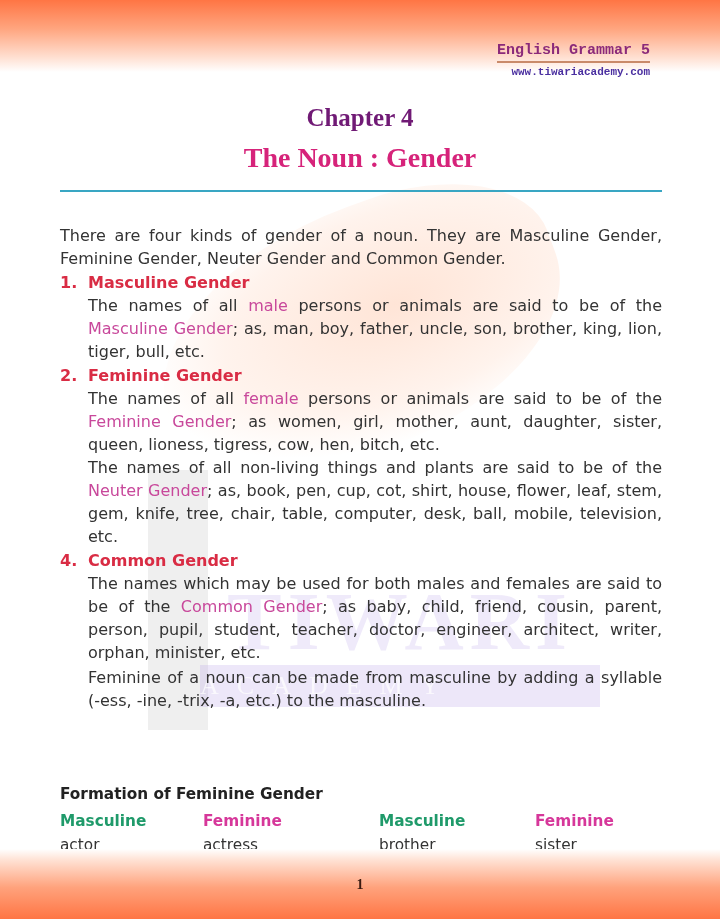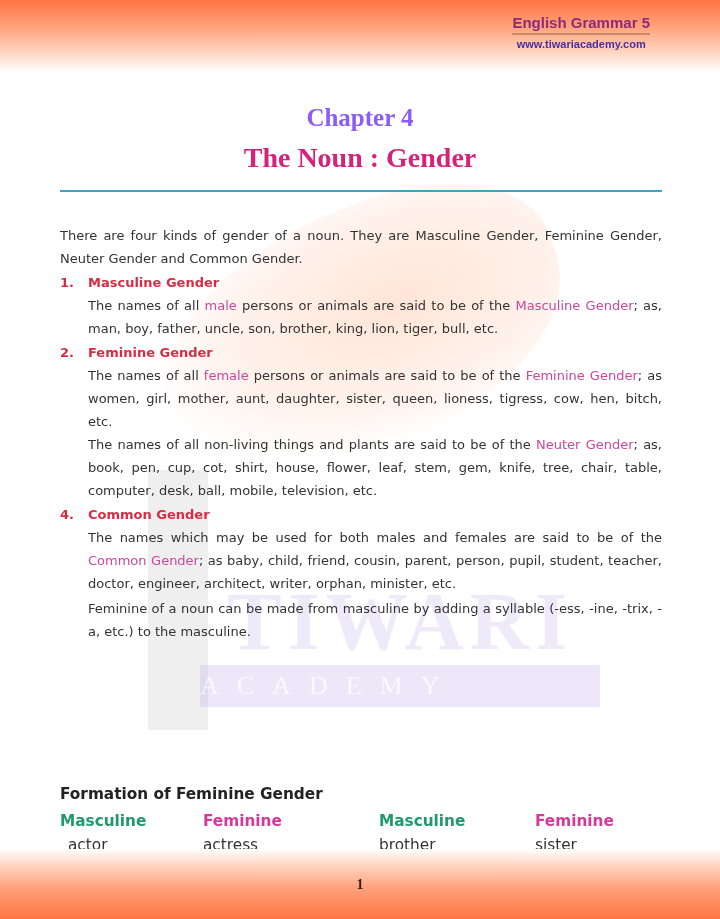--- a/index.html
+++ b/index.html
@@ -11,22 +11,22 @@
   }
   .top-band {
     position:absolute; left:0; top:0; width:720px; height:72px;
     background:linear-gradient(to bottom, #ff7544 0%, #ffa57f 40%, #ffe0d2 80%, #ffffff 100%);
   }
   .bottom-band {
     position:absolute; left:0; bottom:0; width:720px; height:70px;
     background:linear-gradient(to top, #ff7544 0%, #ffa27c 45%, #ffe3d6 85%, #ffffff 100%);
   }
   .header-brand {
-    position:absolute; right:70px; top:14px; text-align:center;
-    font-family:Liberation Sans, sans-serif;
+    position:absolute; right:70px; top:42px; text-align:right;
+    font-family:Liberation Mono, monospace;
   }
   .brand-title { font-size:15px; font-weight:bold; color:#8b2a7a; }
   .brand-rule { height:2px; background:#c98a6a; margin:2px 0 3px; }
   .brand-url { font-size:11px; font-weight:bold; color:#4a2fa0; }
 
   .watermark { position:absolute; pointer-events:none; }
   .wm-leaf {
     left:150px; top:210px; width:420px; height:240px;
     background:radial-gradient(ellipse at 60% 45%, rgba(255,160,110,0.28) 0%, rgba(255,180,140,0.16) 50%, rgba(255,255,255,0) 72%);
     border-radius:60% 40% 55% 45%;
@@ -43,31 +43,31 @@
   }
   .wm-sub {
     left:200px; top:665px; width:400px; height:42px;
     background:rgba(190,170,235,0.28);
     font-family:"Liberation Serif", serif; font-size:26px; letter-spacing:18px;
     color:rgba(255,255,255,0.7); line-height:42px;
   }
 
   .chapter-label {
     position:absolute; left:0; top:104px; width:720px; text-align:center;
-    font-family:"Liberation Serif", serif; font-weight:bold; font-size:25px; color:#8b5cf6;
+    font-family:"Liberation Serif", serif; font-weight:bold; font-size:25px; color:#701a75;
   }
   .page-title {
     position:absolute; left:0; top:142px; width:720px; text-align:center;
     font-family:"Liberation Serif", serif; font-weight:bold; font-size:28px; color:#d6237a;
   }
   .title-rule {
     position:absolute; left:60px; top:190px; width:602px; height:2px; background:#39a6c3;
   }
 
-  .content { position:absolute; left:60px; top:224px; width:602px; font-size:13px; line-height:23px; }
+  .content { position:absolute; left:60px; top:224px; width:602px; font-size:16px; line-height:23px; }
   .para { text-align:justify; }
   .indent { margin-left:28px; }
   .section-head { font-weight:bold; color:#d92c44; margin-top:1px; }
   .hl { color:#c8489b; }
   .num { display:inline-block; width:28px; }
   .num.tight { width:auto; margin-right:5px; }
 
   .formation { position:absolute; left:60px; top:742px; width:602px; font-size:15.3px; }
   .formation-title { font-weight:bold; color:#222; height:24px;margin-top:43px; }
   .ftable { position:relative; height:75px; }
@@ -123,21 +123,21 @@
 </div>
 
 <div class="formation">
   <div class="formation-title">Formation of Feminine Gender</div>
   <div class="ftable">
     <div class="fcell fhead-m" style="left:0;top:0;">Masculine</div>
     <div class="fcell fhead-f" style="left:143px;top:0;">Feminine</div>
     <div class="fcell fhead-m" style="left:319px;top:0;">Masculine</div>
     <div class="fcell fhead-f" style="left:475px;top:0;">Feminine</div>
 
-    <div class="fcell" style="left:8px;top:24px;">actor</div>
+    <div class="fcell" style="left:0;top:24px;">actor</div>
     <div class="fcell" style="left:143px;top:24px;">actress</div>
     <div class="fcell" style="left:319px;top:24px;">brother</div>
     <div class="fcell" style="left:475px;top:24px;">sister</div>
 
     <div class="fcell" style="left:0;top:49px;">bull</div>
     <div class="fcell" style="left:143px;top:49px;">cow</div>
     <div class="fcell" style="left:319px;top:49px;">cock</div>
     <div class="fcell" style="left:475px;top:49px;">hen</div>
   </div>
 </div>

